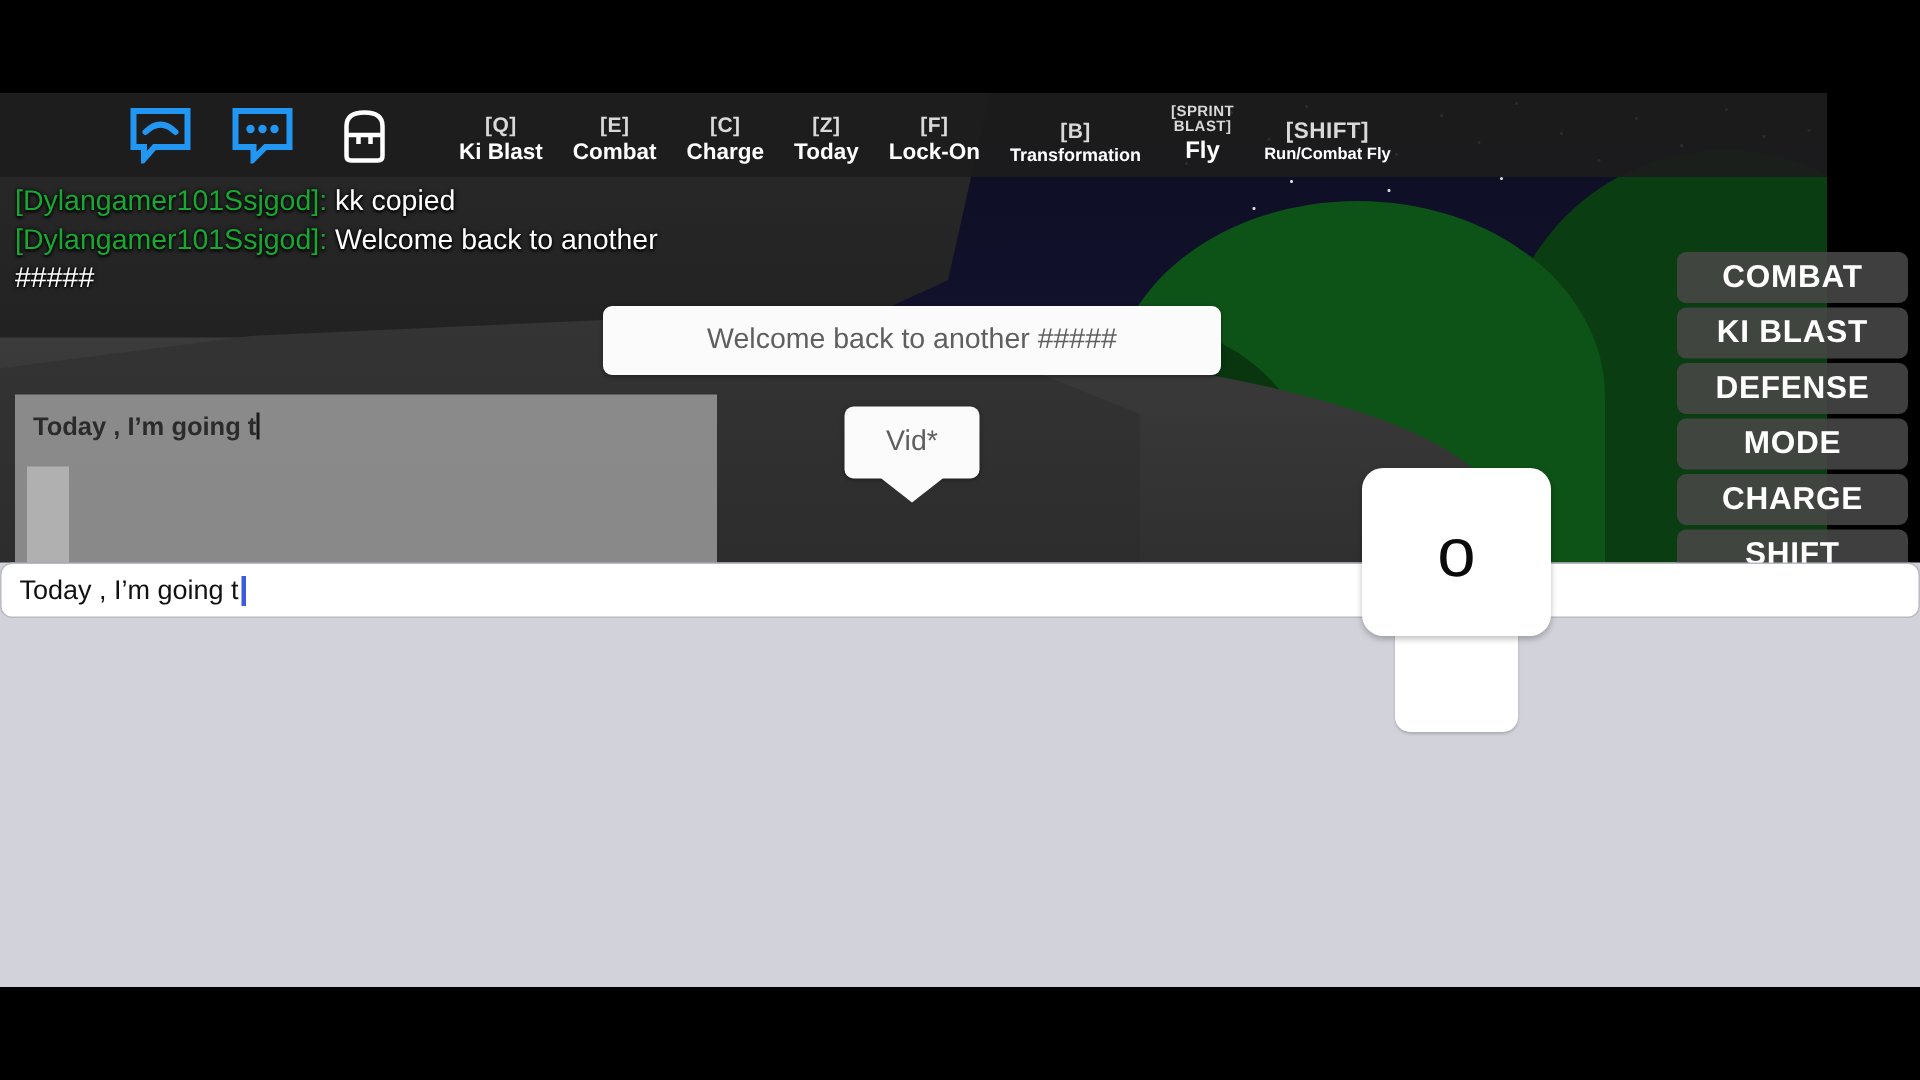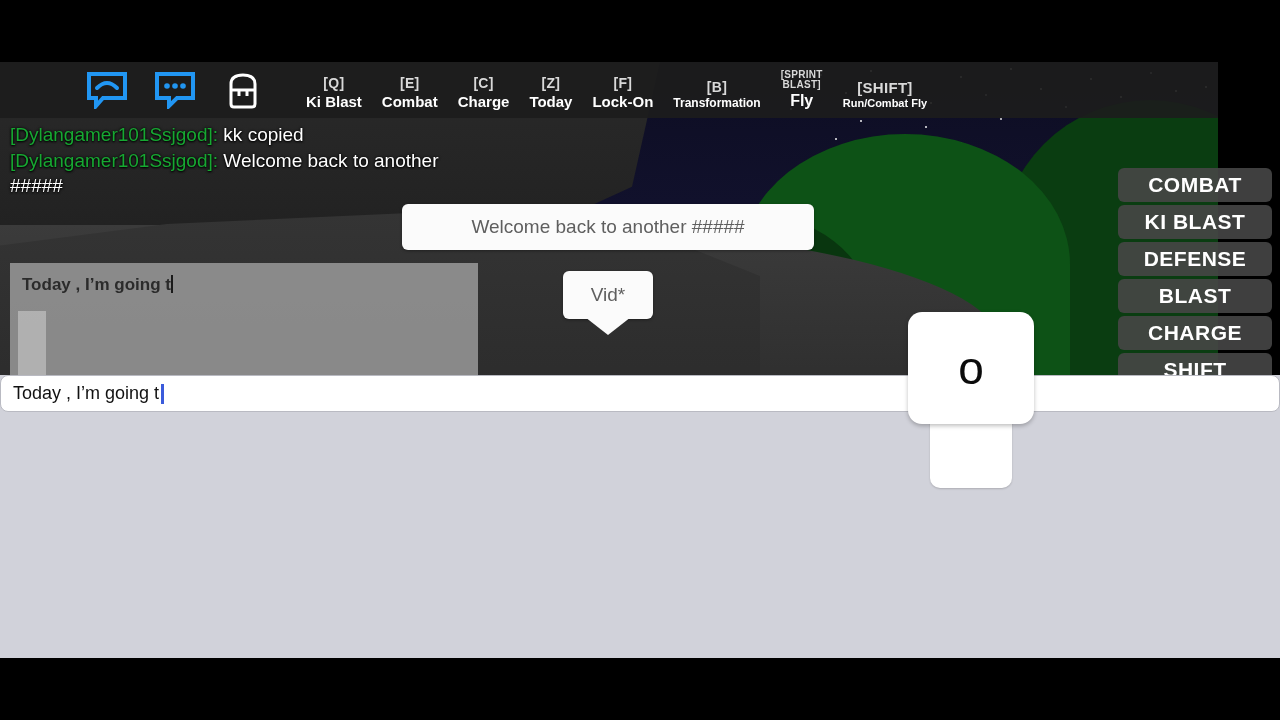--- a/index.html
+++ b/index.html
@@ -292,21 +292,21 @@
   </div>
   <div class="bubble" id="bubble-short">
     <span>Vid*</span>
     <span class="bub-tail"></span>
   </div>
 
   <div id="actions">
     <div class="act">COMBAT</div>
     <div class="act">KI BLAST</div>
     <div class="act">DEFENSE</div>
-    <div class="act">BLAST</div>
+    <div class="act">MODE</div>
     <div class="act">CHARGE</div>
     <div class="act">SHIFT</div>
   </div>
 
   <div id="blackright"></div>
   <div id="blacktop"></div>
 
   <div id="kbwrap">
     
 

